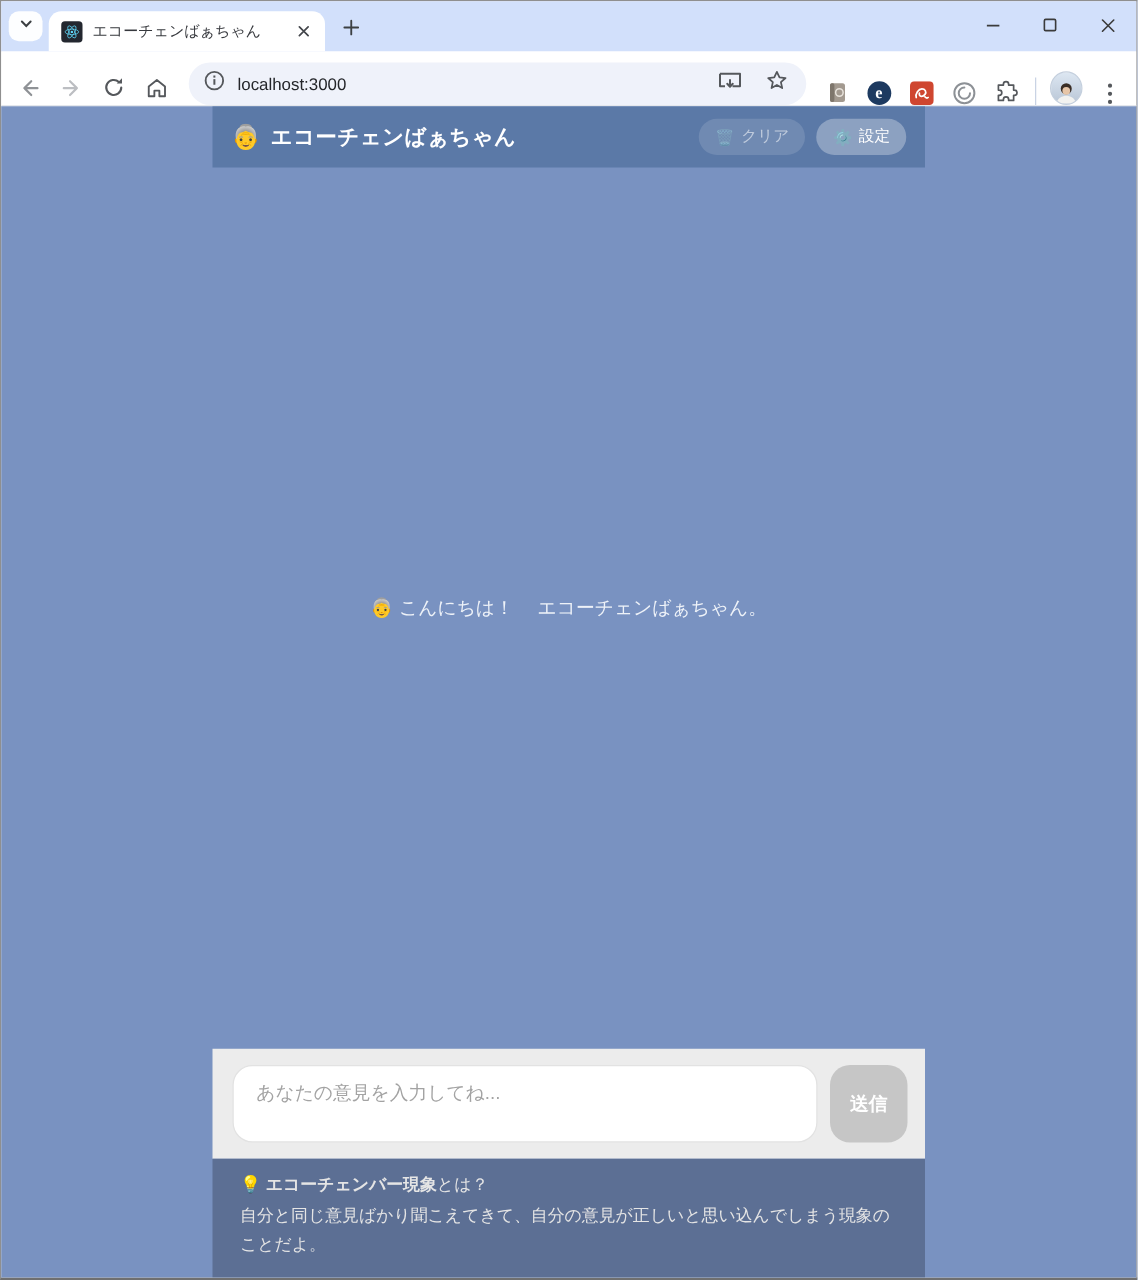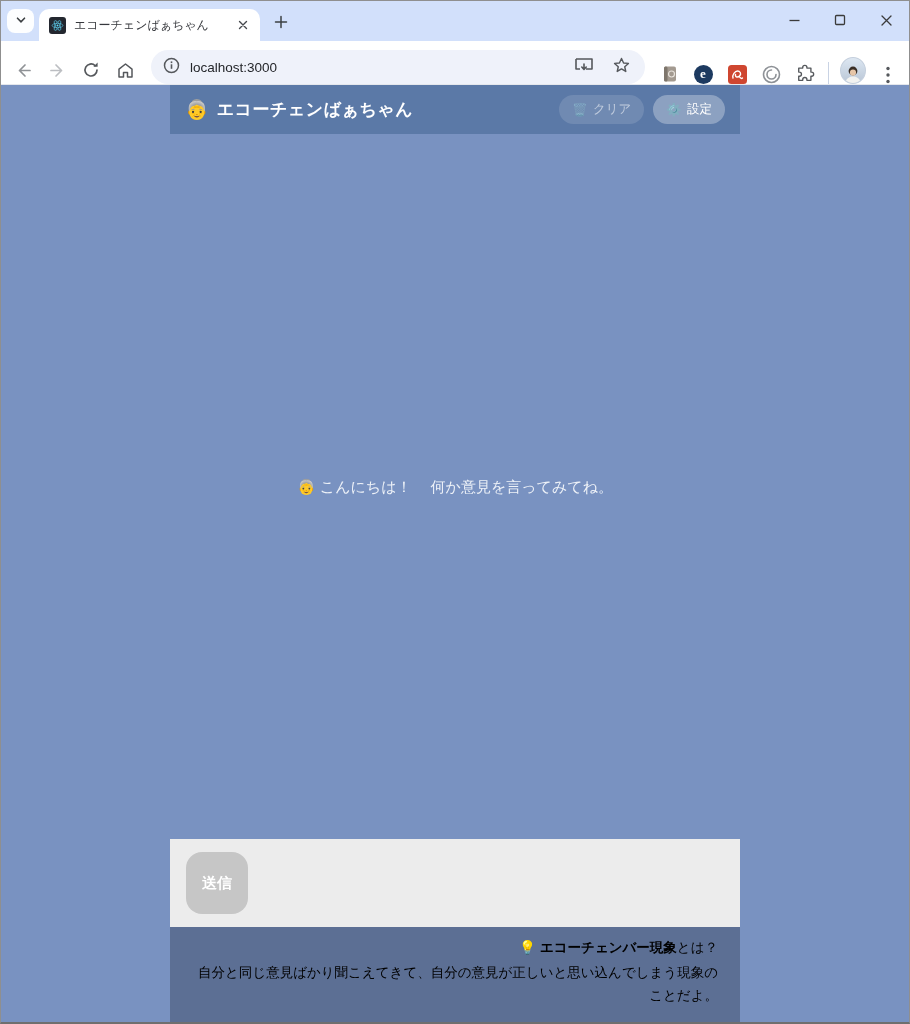--- a/index.html
+++ b/index.html
@@ -66,22 +66,22 @@
   .chat-area p { line-height:1; }
 
   .input-bar { height:88px; background:#ececec; display:flex; align-items:center;
     padding:13px 14px 13px 16px; gap:10px; flex-shrink:0; }
   .msg-input { flex:1; height:62px; background:#ffffff; border:1px solid #e2e2e2; border-radius:16px;
     padding:12px 18px; font-size:15px; font-family:inherit; color:#333333; resize:none; outline:none; }
   .msg-input::placeholder { color:#a3a3a3; }
   .send-btn { width:62px; height:62px; border:none; border-radius:16px; background:#c6c6c6;
     color:#ffffff; font-weight:bold; font-size:15px; cursor:pointer; font-family:inherit; flex-shrink:0; }
 
-  .app-footer { background:#5c6f94; padding:12px 22px 14px; text-align:right;
-    color:#000000; flex-shrink:0; min-height:82px; flex-grow:0; }
+  .app-footer { background:#5c6f94; padding:12px 22px 14px; text-align:left;
+    color:#e5e5e5; flex-shrink:0; min-height:82px; flex-grow:0; }
   .footer-title { font-size:13.5px; margin-bottom:5px; }
   .footer-title b { font-weight:bold; }
   .footer-desc { font-size:13.5px; line-height:1.7; }
 </style>
 </head>
 <body>
 
 <div class="window">
 
   <div class="titlebar">
@@ -246,24 +246,25 @@
           </button>
           <button class="pill-btn btn-settings">
             <span>⚙️</span>
             <span>設定</span>
           </button>
         </span>
       </div>
 
       <div class="chat-area">
         <p>👵 こんにちは！</p>
-        <p>何か意見を言ってみてね。</p>
+        <p>エコーチェンばぁちゃん。</p>
       </div>
 
       <div class="input-bar">
+        <textarea class="msg-input" placeholder="あなたの意見を入力してね..." style=""></textarea>
         <button class="send-btn">送信</button>
       </div>
 
       <div class="app-footer">
         <p class="footer-title">
           <span>💡</span>
           <b>エコーチェンバー現象</b><span>とは？</span>
         </p>
         <p class="footer-desc">自分と同じ意見ばかり聞こえてきて、自分の意見が正しいと思い込んでしまう現象のことだよ。</p>
       </div>

